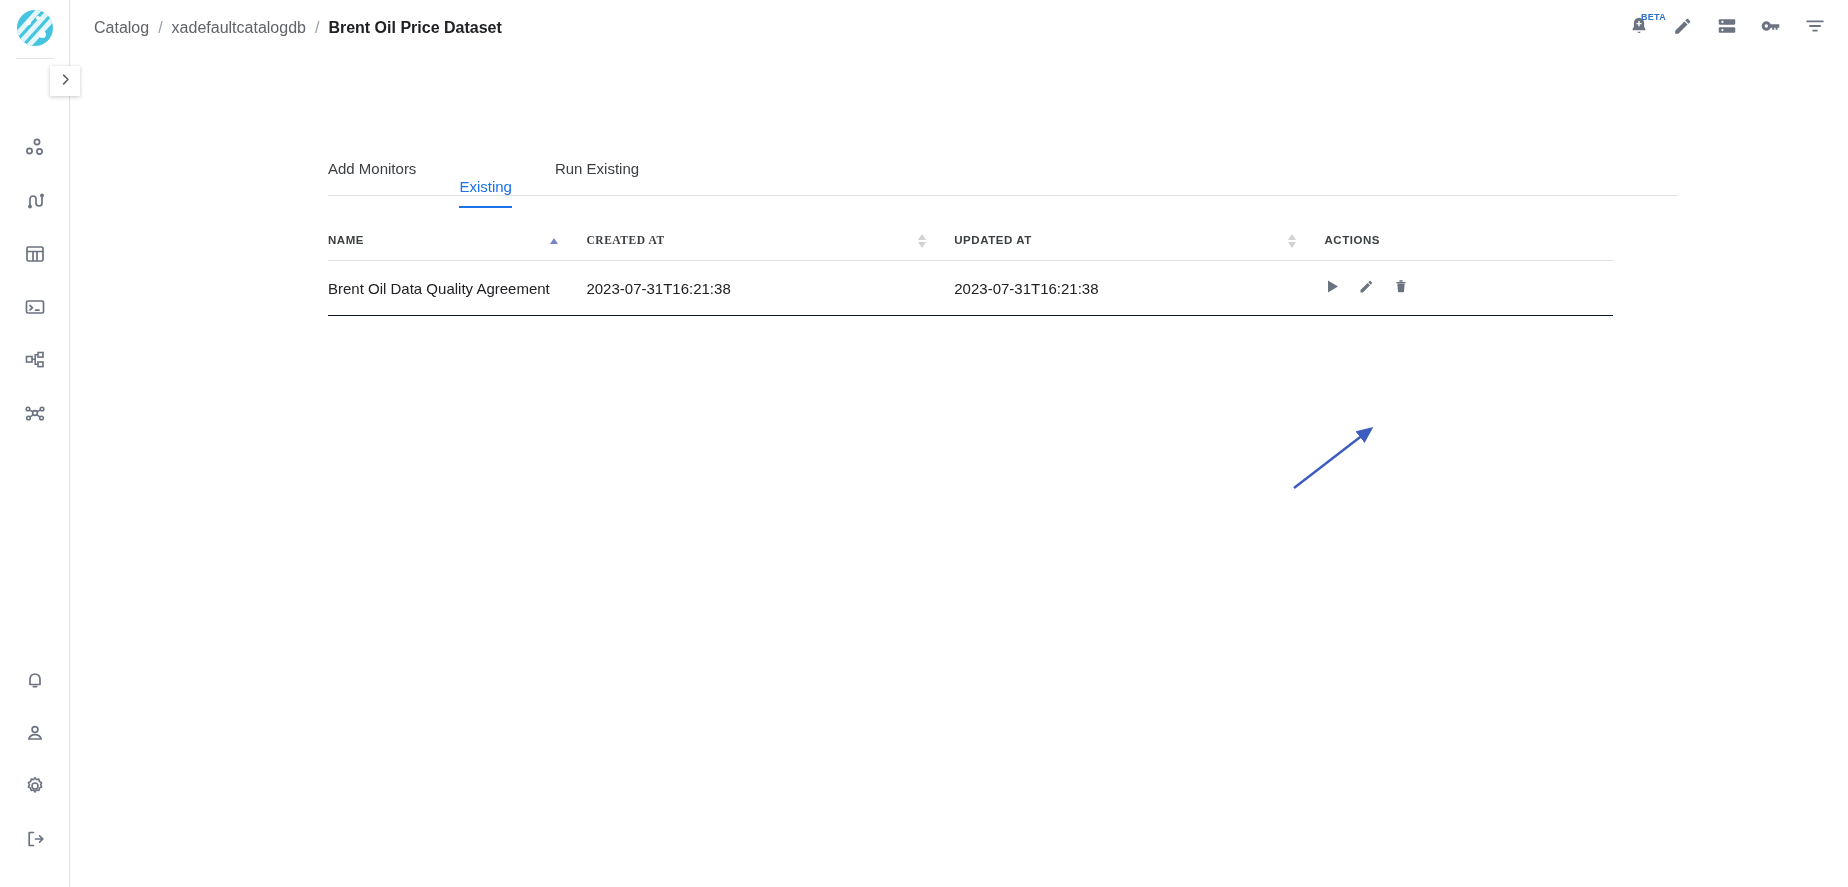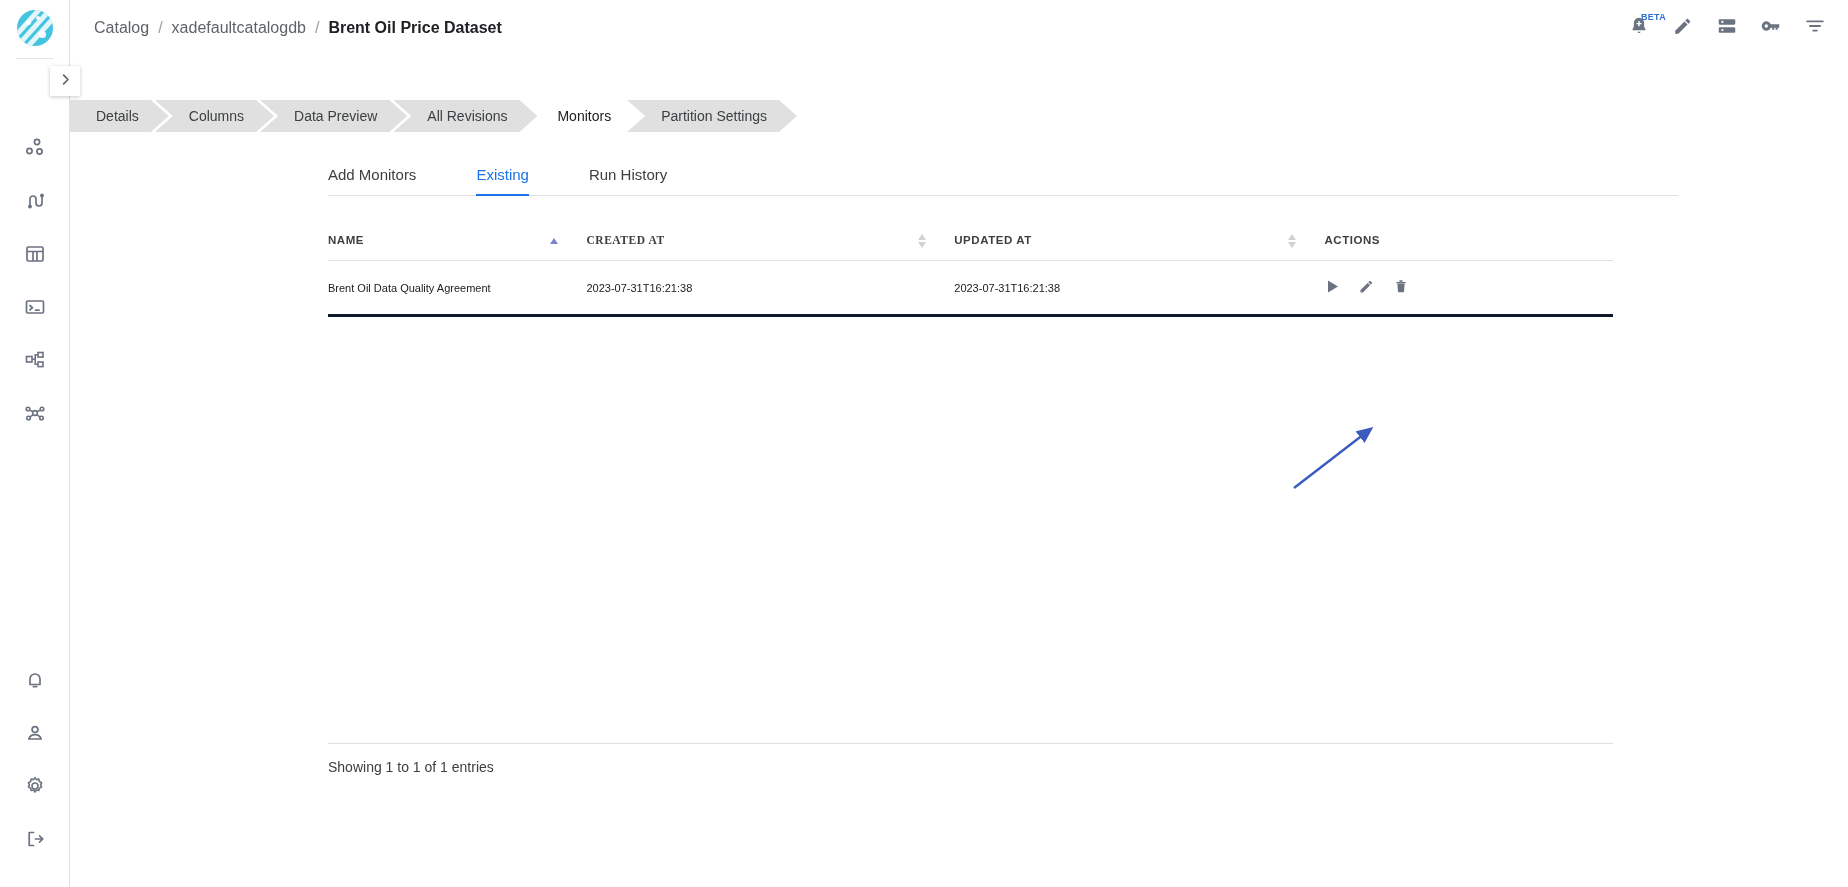--- a/index.html
+++ b/index.html
@@ -113,21 +113,21 @@
 
   
   .content {
     position: absolute; left: 70px; top: 132px;
     width: 1778px; height: 755px; background: #fff;
   }
   .subtabs {
     position: absolute; left: 258px; top: 22px;
     width: 1350px; height: 42px;
     border-bottom: 1px solid #e0e0e0;
-    display: flex; align-items: flex-end; gap: 60px;
+    display: flex; align-items: center; gap: 43px;
   }
   .subtab {
     font-size: 15px; color: #3c4043;
     padding-bottom: 12px; cursor: pointer; position: relative;
   }
   .subtab.active { color: #1a73e8; margin-top: 36px; }
   .subtab.active::after {
     content:''; position:absolute; left:0; right:0; bottom:-1px;
     height: 2px; background: #1a73e8;
   }
@@ -138,23 +138,23 @@
   table.dt thead th {
     text-align: left;
     font-size: 11.5px; font-weight: 700; color: #3c4043;
     letter-spacing: .55px;
     padding: 12px 0 14px 0;
     border-bottom: 1px solid #e0e0e0;
     position: relative; cursor: pointer;
     text-transform: uppercase;
   }
   table.dt tbody td {
-    font-size: 11px; color: #202124;
+    font-size: 15px; color: #202124;
     padding: 17px 0 17px 0;
-    border-bottom: 3px solid #0f172a;
+    border-bottom: 1px solid #0f172a;
   }
   .col-name { width: 215px; }
   .col-created { width: 306px; font-family: Liberation Serif, serif; }
   .col-updated { width: 308px; }
   .col-actions { width: 240px; }
   .sort-ind {
     position: absolute; right: 28px; top: 50%; transform: translateY(-50%);
     display: flex; flex-direction: column; gap: 2px;
   }
   .sort-ind .up, .sort-ind .dn {
@@ -365,47 +365,27 @@
       <div class="hdr-btn">
         <span>
           <svg width="22" height="22" viewBox="0 0 24 24" stroke="#6b7280" stroke-width="2" stroke-linecap="round">
             <path d="M3.5 7h17M6.5 12h11M10 17h4"></path>
           </svg>
         </span>
       </div>
     </div>
   </div>
 
-  <div class="tabs">
-    <div class="tab first">
-        <span>Details</span>
-      </div>
-    <div class="tab">
-        <span>Columns</span>
-      </div>
-    <div class="tab">
-        <span>Data Preview</span>
-      </div>
-    <div class="tab">
-        <span>All Revisions</span>
-      </div>
-    <div class="tab active">
-        <span>Monitors</span>
-      </div>
-    <div class="tab">
-        <span>Partition Settings</span>
-      </div>
-  </div>
 
   <div class="content">
 
     <div class="subtabs">
       <div class="subtab"><span>Add Monitors</span></div>
       <div class="subtab active"><span>Existing</span></div>
-      <div class="subtab"><span>Run History</span></div>
+      <div class="subtab"><span>Run Existing</span></div>
     </div>
 
     <div class="table-wrap">
       <table class="dt">
         <thead>
           <tr>
             <th class="col-name">
               <span>NAME</span>
               <span class="sort-ind asc">
                   <i class="up"></i>
@@ -459,21 +439,20 @@
                     </svg>
                   </span>
                 </span>
               </div>
             </td>
           </tr>
         </tbody>
       </table>
     </div>
 
-    <div class="table-footer">Showing 1 to 1 of 1 entries</div>
 
     <div class="annot-arrow">
       <svg width="120" height="90" viewBox="0 0 120 90">
         <defs>
           <marker id="ah" markerWidth="7" markerHeight="7" refX="4.2" refY="3.1" orient="auto">
             <path d="M0,0 L7,3.1 L0,6.2 z" fill="#3b5bbf"></path>
           </marker>
         </defs>
         <line x1="24" y1="76" x2="98" y2="19" stroke="#3b5bbf" stroke-width="2.4" marker-end="url(#ah)"></line>
       </svg>

